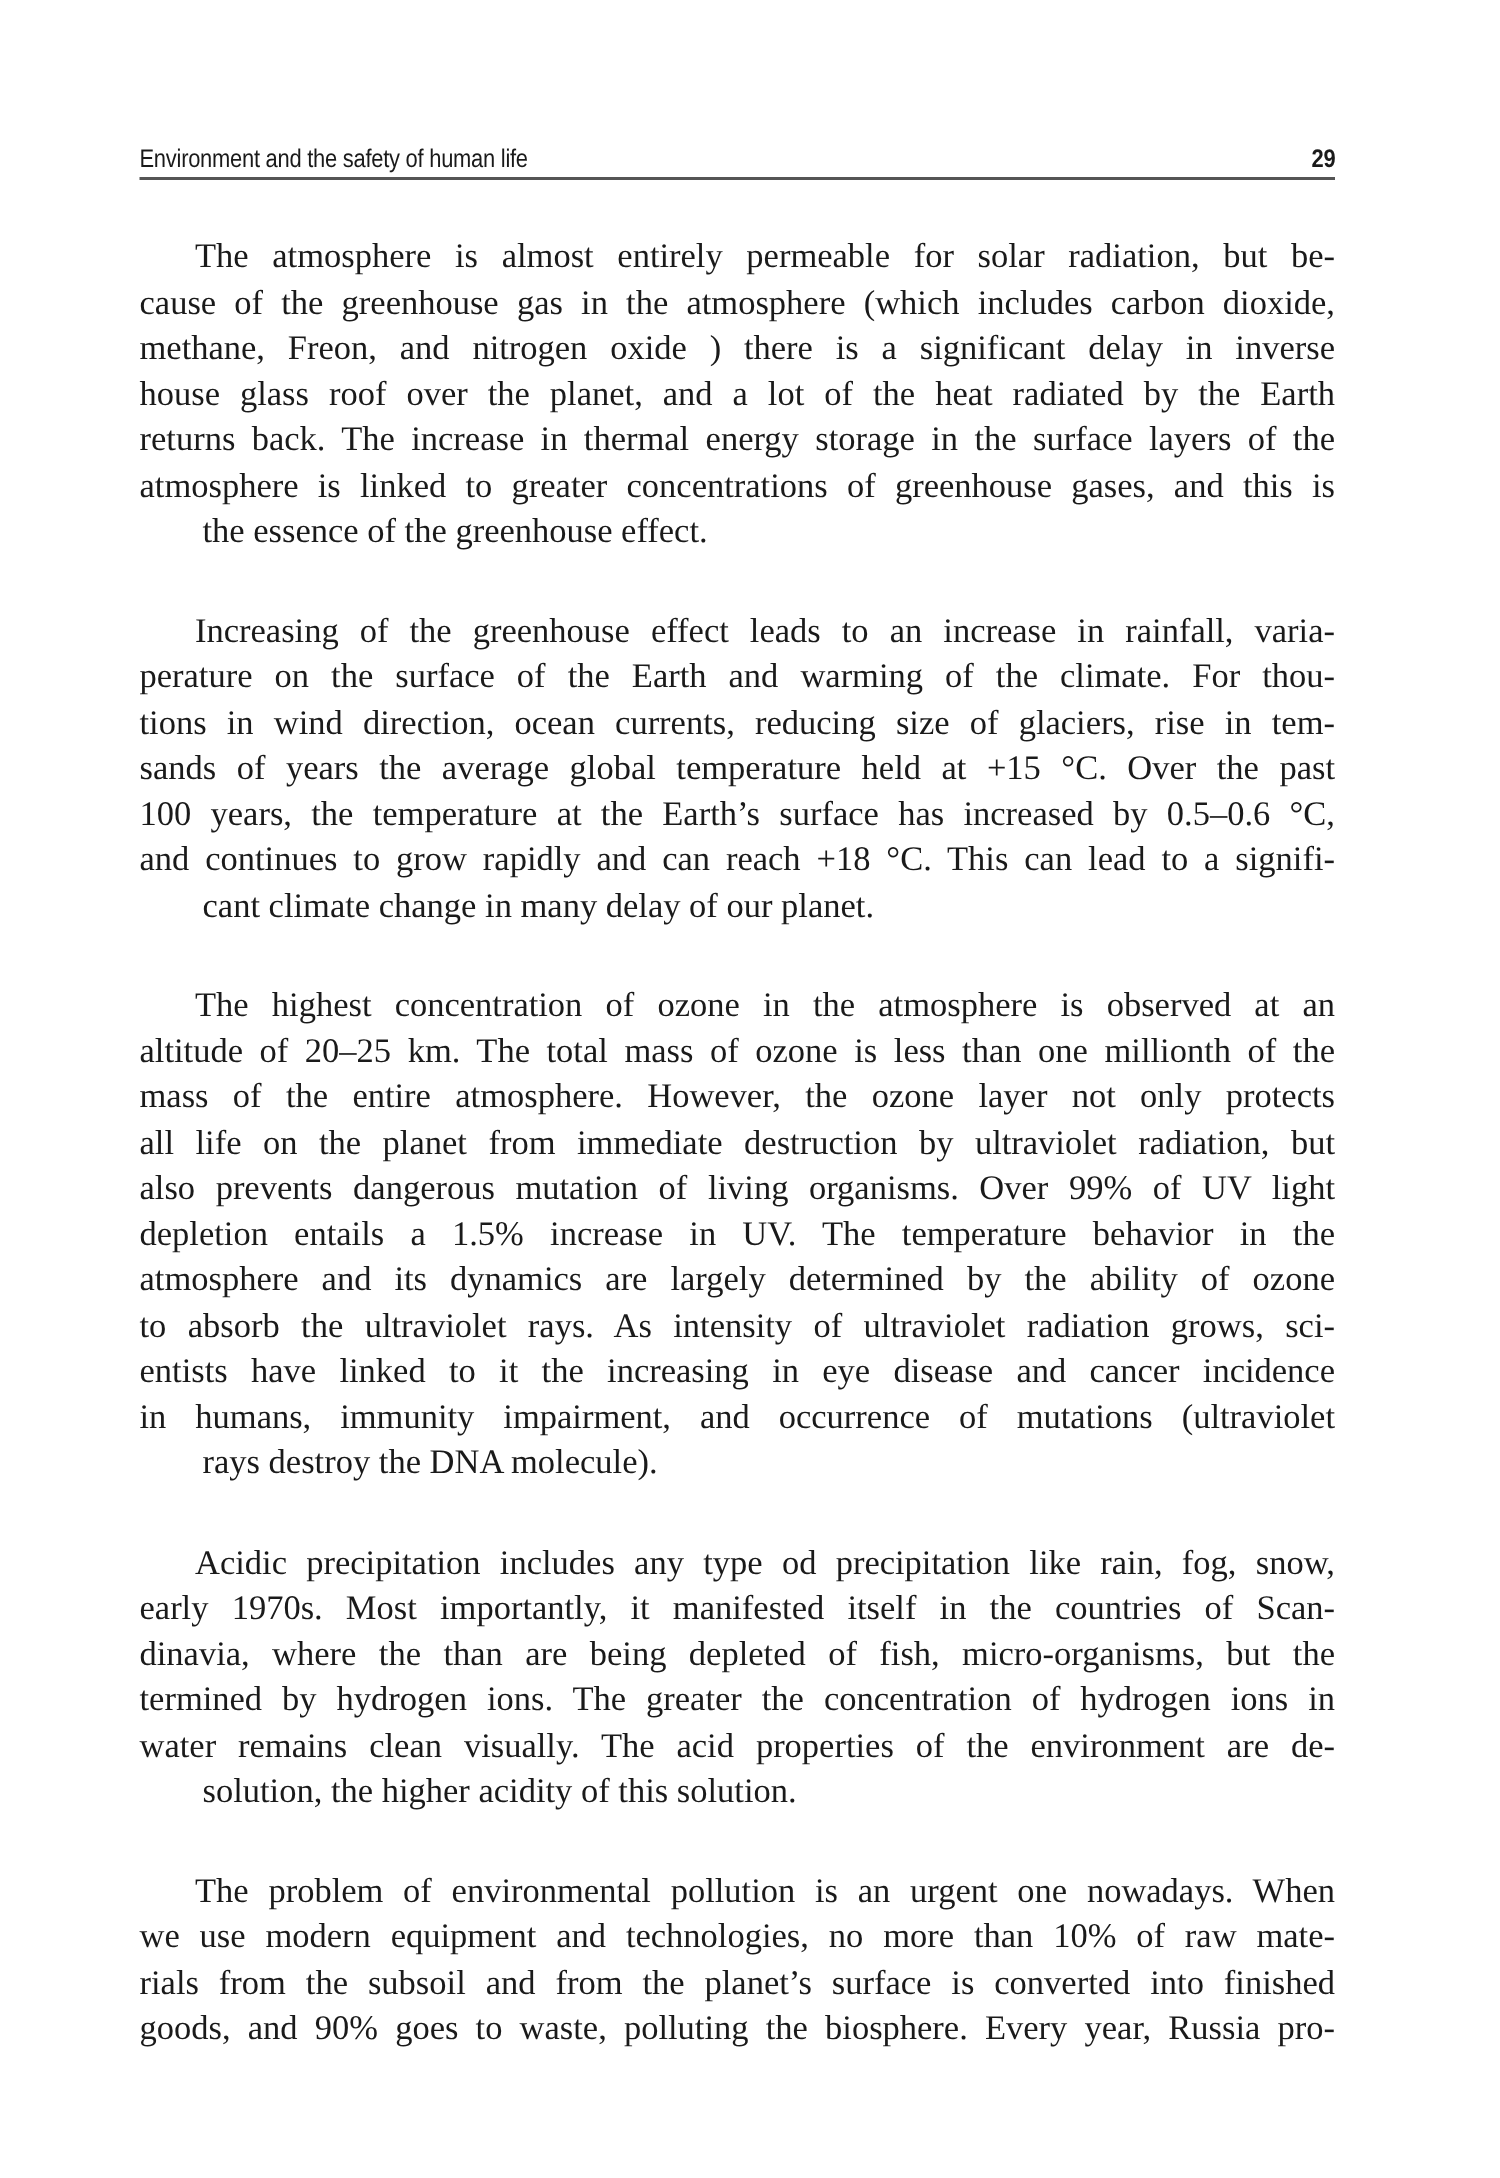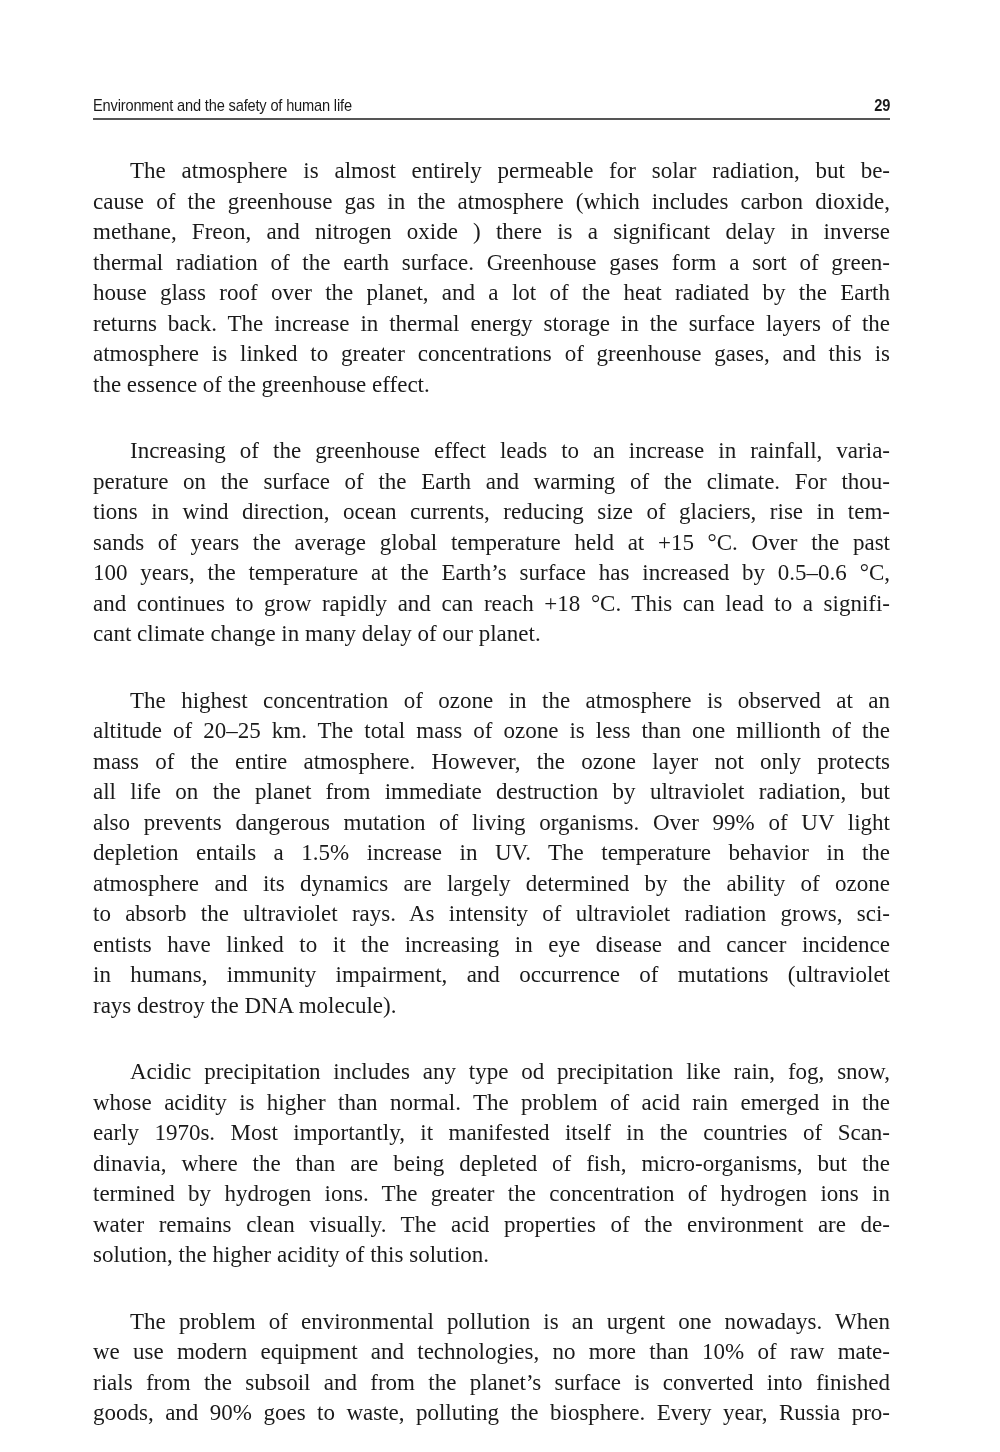--- a/index.html
+++ b/index.html
@@ -48,20 +48,21 @@
     .line {
       display: block;
       text-align: justify;
       text-align-last: justify;
       white-space: nowrap;
       height: 30.5px;
       overflow: visible;
     }
     .line.last {
       text-align-last: left;
+      margin-left: 42px;
     }
     .line.indent {
       padding-left: 37px;
       margin-top: 36px;
     }
   </style>
 </head>
 <body>
 
 <div class="page">
@@ -69,21 +70,20 @@
     <span class="title">Environment and the safety of human life</span>
     <span class="page-number">29</span>
   </div>
   <div class="rule"></div>
 
   <div class="body-text" id="body-text">
       <div class="paragraph">
         <div class="line indent">The atmosphere is almost entirely permeable for solar radiation, but be-</div>
         <div class="line">cause of the greenhouse gas in the atmosphere (which includes carbon dioxide,</div>
         <div class="line">methane, Freon, and nitrogen oxide ) there is a significant delay in inverse</div>
-        <div class="line">thermal radiation of the earth surface. Greenhouse gases form a sort of green-</div>
         <div class="line">house glass roof over the planet, and a lot of the heat radiated by the Earth</div>
         <div class="line">returns back. The increase in thermal energy storage in the surface layers of the</div>
         <div class="line">atmosphere is linked to greater concentrations of greenhouse gases, and this is</div>
         <div class="line last">the essence of the greenhouse effect.</div>
       </div>
       <div class="paragraph">
         <div class="line indent">Increasing of the greenhouse effect leads to an increase in rainfall, varia-</div>
         <div class="line">perature on the surface of the Earth and warming of the climate. For thou-</div>
         <div class="line">tions in wind direction, ocean currents, reducing size of glaciers, rise in tem-</div>
         <div class="line">sands of years the average global temperature held at +15 °C. Over the past</div>
@@ -99,21 +99,20 @@
         <div class="line">also prevents dangerous mutation of living organisms. Over 99% of UV light</div>
         <div class="line">depletion  entails a 1.5% increase in UV. The temperature behavior in the</div>
         <div class="line">atmosphere and its dynamics are largely determined by the ability of ozone</div>
         <div class="line">to absorb the ultraviolet rays. As intensity of ultraviolet radiation grows, sci-</div>
         <div class="line">entists have linked to it the increasing in eye disease and cancer incidence</div>
         <div class="line">in humans, immunity impairment, and occurrence of mutations (ultraviolet</div>
         <div class="line last">rays destroy the DNA molecule).</div>
       </div>
       <div class="paragraph">
         <div class="line indent">Acidic precipitation includes any type od precipitation like rain, fog, snow,</div>
-        <div class="line">whose acidity is higher than normal. The problem of acid rain emerged in the</div>
         <div class="line">early 1970s. Most importantly, it manifested itself in the countries of Scan-</div>
         <div class="line">dinavia, where the than are being depleted of fish, micro-organisms, but the</div>
         <div class="line">termined by hydrogen ions. The greater the concentration of hydrogen ions in</div>
         <div class="line">water remains clean visually. The acid properties of the environment are de-</div>
         <div class="line last">solution, the higher acidity of this solution.</div>
       </div>
       <div class="paragraph">
         <div class="line indent">The problem of environmental pollution is an urgent one nowadays. When</div>
         <div class="line">we use modern equipment and technologies, no more than 10% of raw mate-</div>
         <div class="line">rials from the subsoil and from the planet’s surface is converted into finished</div>

